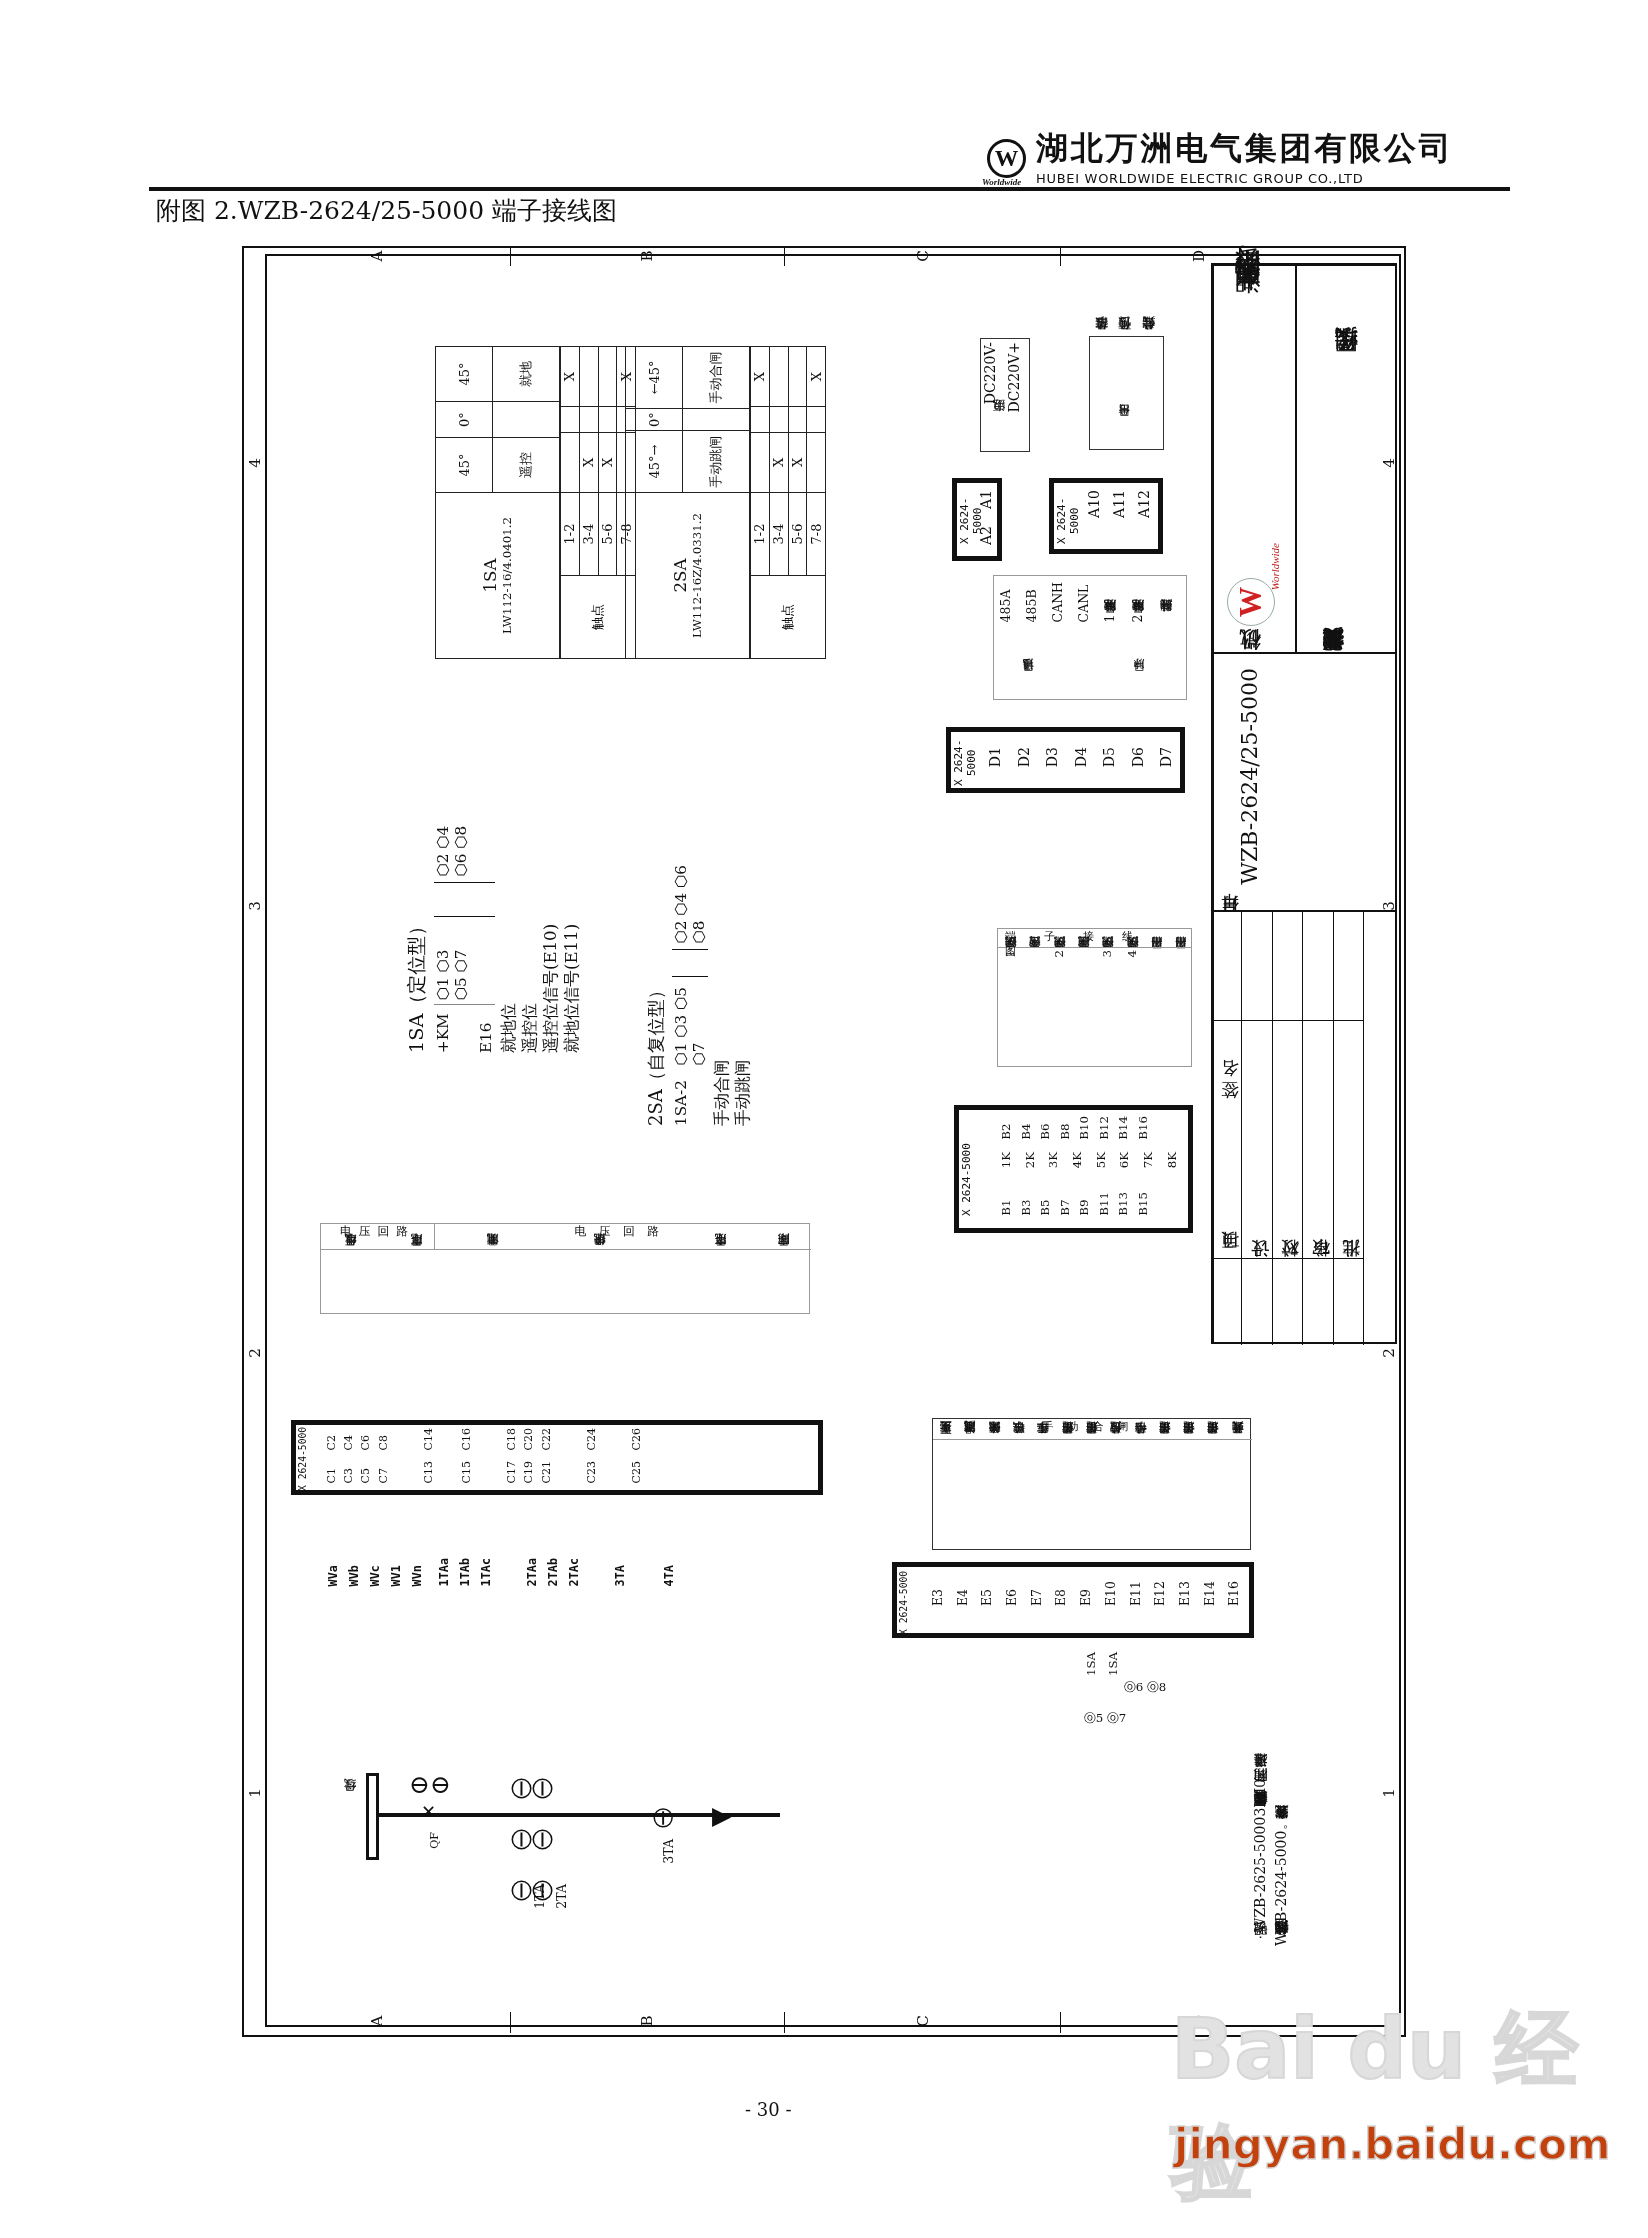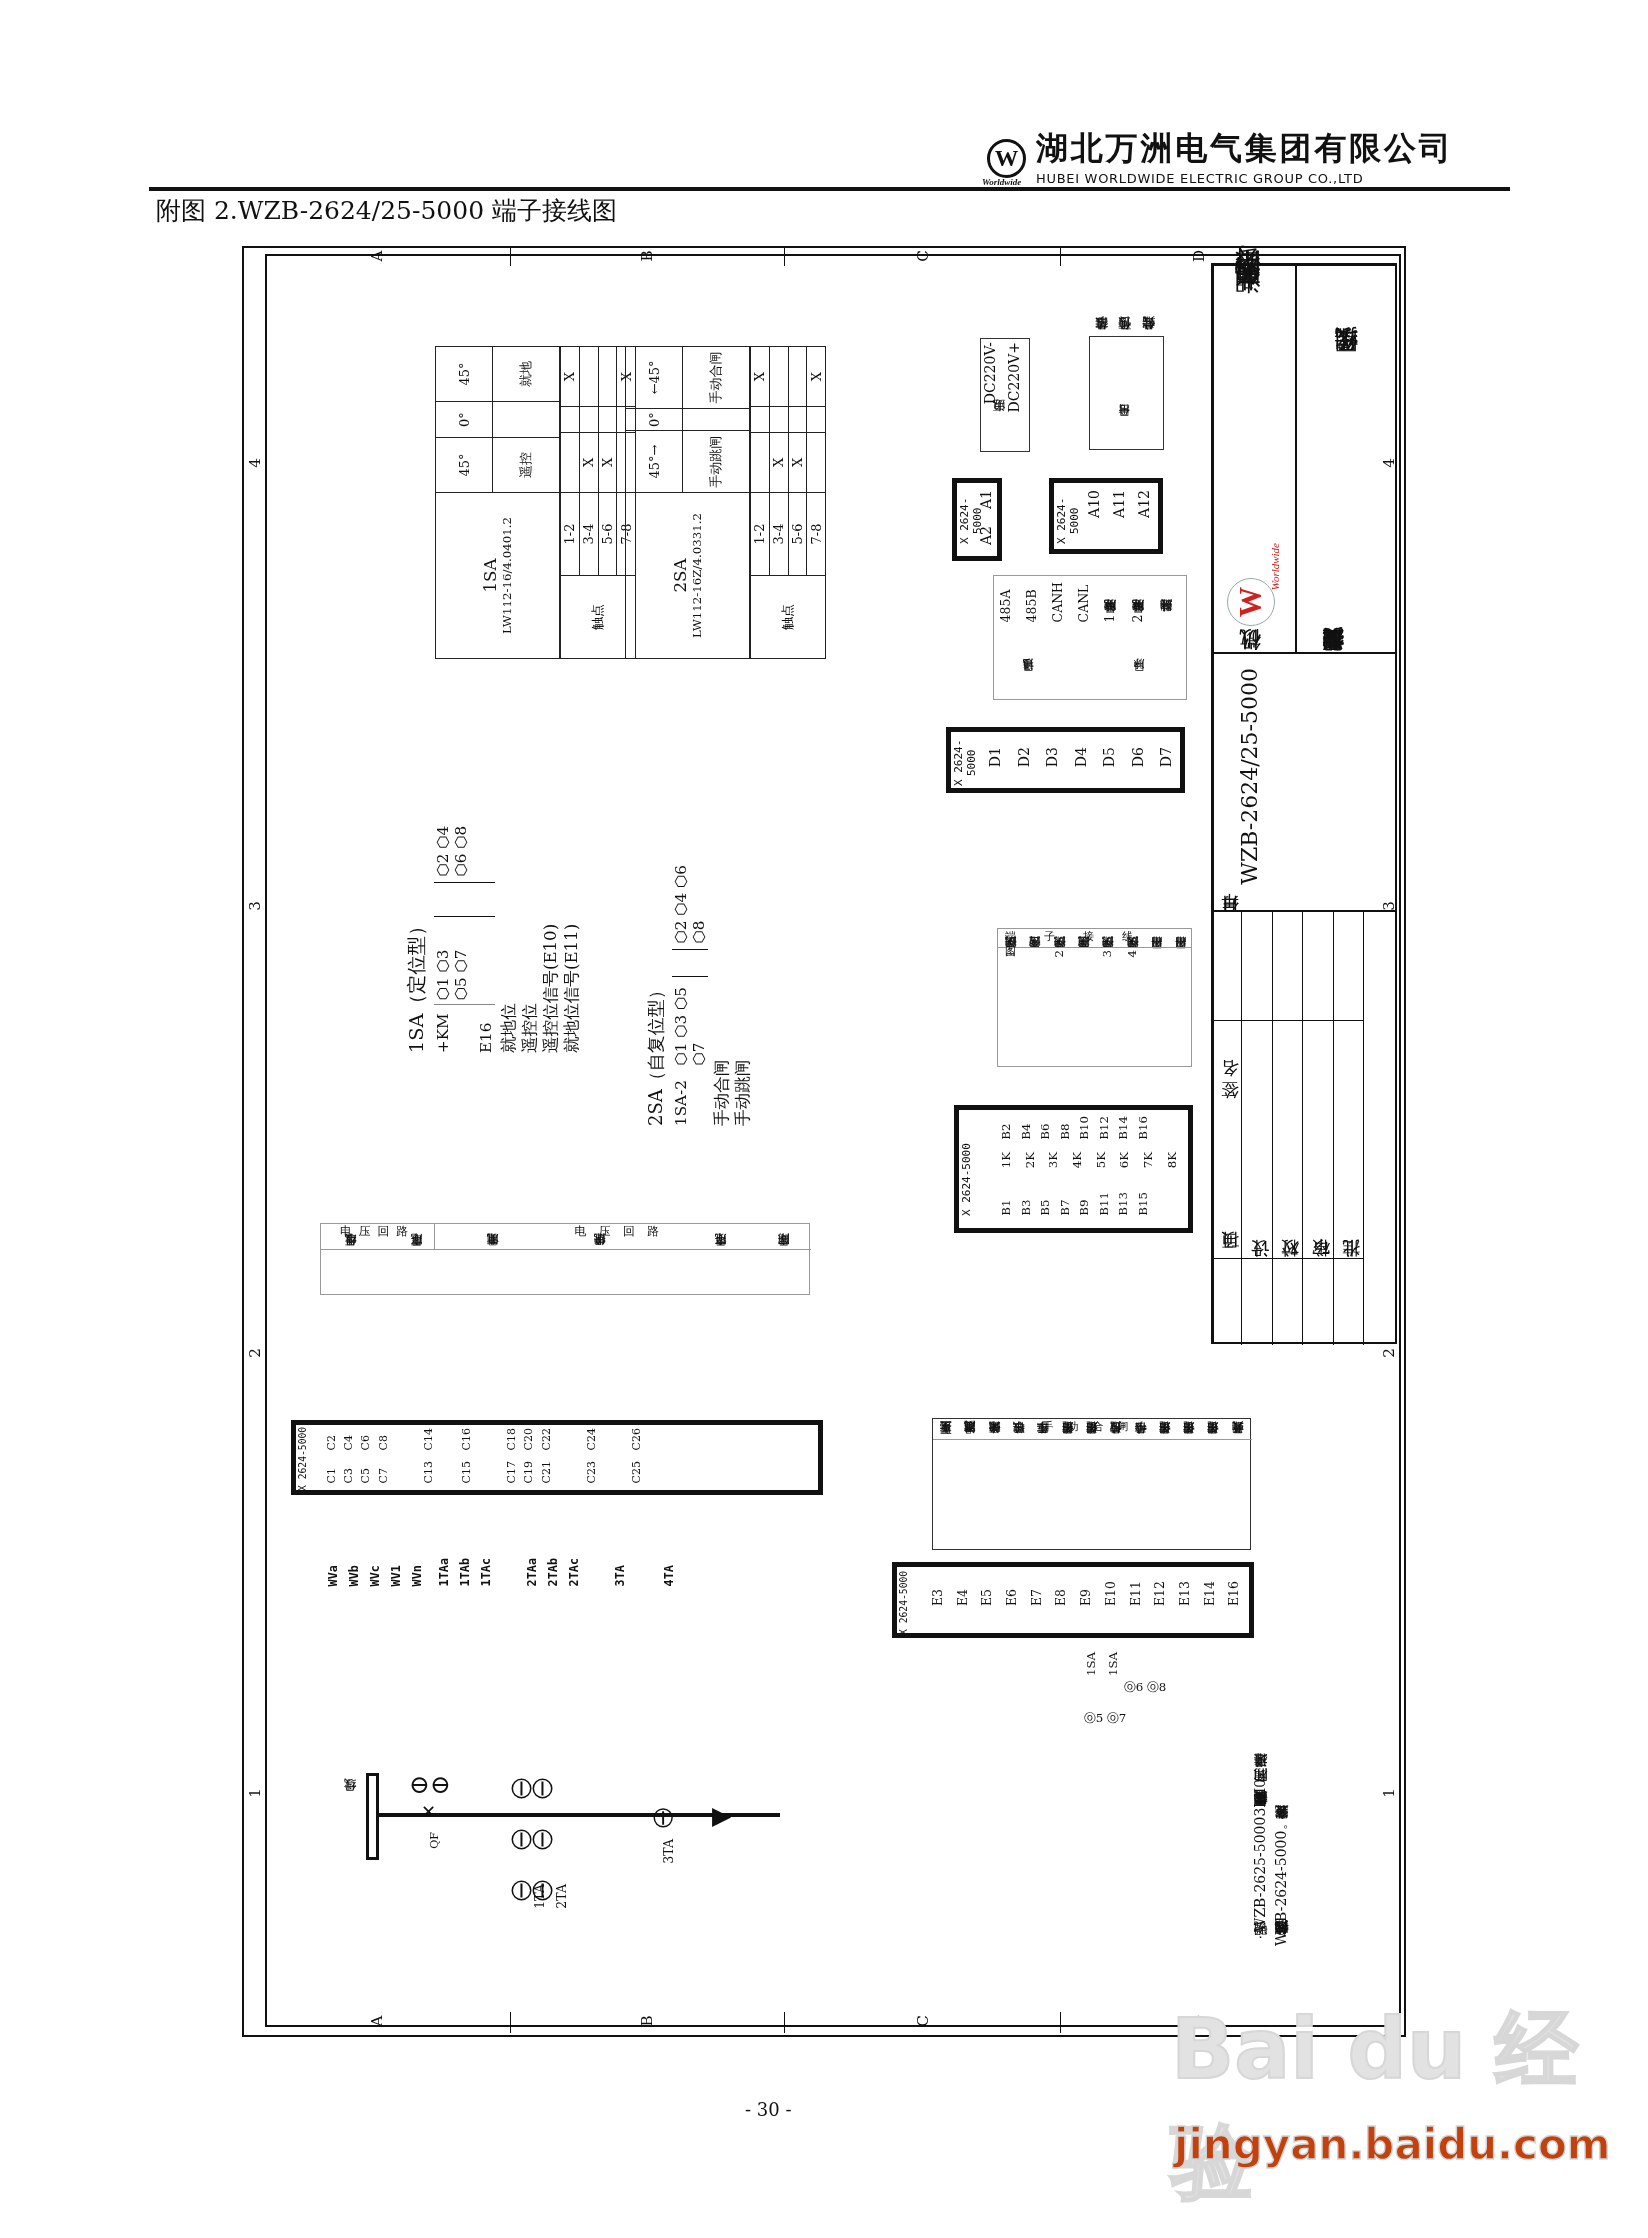--- a/index.html
+++ b/index.html
@@ -307,21 +307,21 @@
       <span class="vtext">保护跳闸2</span>
       <span class="vtext">遥控跳闸</span>
       <span class="vtext">保护跳闸3</span>
       <span class="vtext">保护跳闸4</span>
       <span class="vtext">备用出口</span>
       <span class="vtext">备用出口</span>
   </div>
   <div style="position:absolute;left:0;top:0;width:194px;height:19.4px;border-bottom:0.7px solid #999;font-size:11px;letter-spacing:28px;padding-left:7px;" class="vtext-none">端子接线图</div>
 </div>
 
-<div style="position:absolute;left:320px;top:1223px;width:490px;height:72px;border:0.7px solid #999;">
+<div style="position:absolute;left:320px;top:1223px;width:490px;height:91px;border:0.7px solid #999;">
   <div style="position:absolute;left:0;top:0;width:114px;height:26px;border-right:0.7px solid #999;border-bottom:0.7px solid #999;text-align:center;font-size:11.8px;letter-spacing:7px;">电压回路</div>
   <div style="position:absolute;left:114px;top:0;width:376px;height:26px;border-bottom:0.7px solid #999;text-align:center;font-size:11.8px;letter-spacing:12.5px;">电压回路</div>
   <div style="position:absolute;left:21px;top:30.5px;font-size:11.8px;" class="vtext">母线电压</div>
   <div style="position:absolute;left:87px;top:30.5px;font-size:11.8px;" class="vtext">零序电压</div>
   <div style="position:absolute;left:163px;top:30.5px;font-size:11.8px;" class="vtext">测量电流</div>
   <div style="position:absolute;left:270px;top:30.5px;font-size:11.8px;" class="vtext">保护电流</div>
   <div style="position:absolute;left:391px;top:30.5px;font-size:11.8px;" class="vtext">零序电流</div>
   <div style="position:absolute;left:454px;top:30.5px;font-size:11.8px;" class="vtext">间隙零序</div>
 </div>
 <div class="terminal-box" style="left:291px;top:1420px;width:532px;height:75px;">

